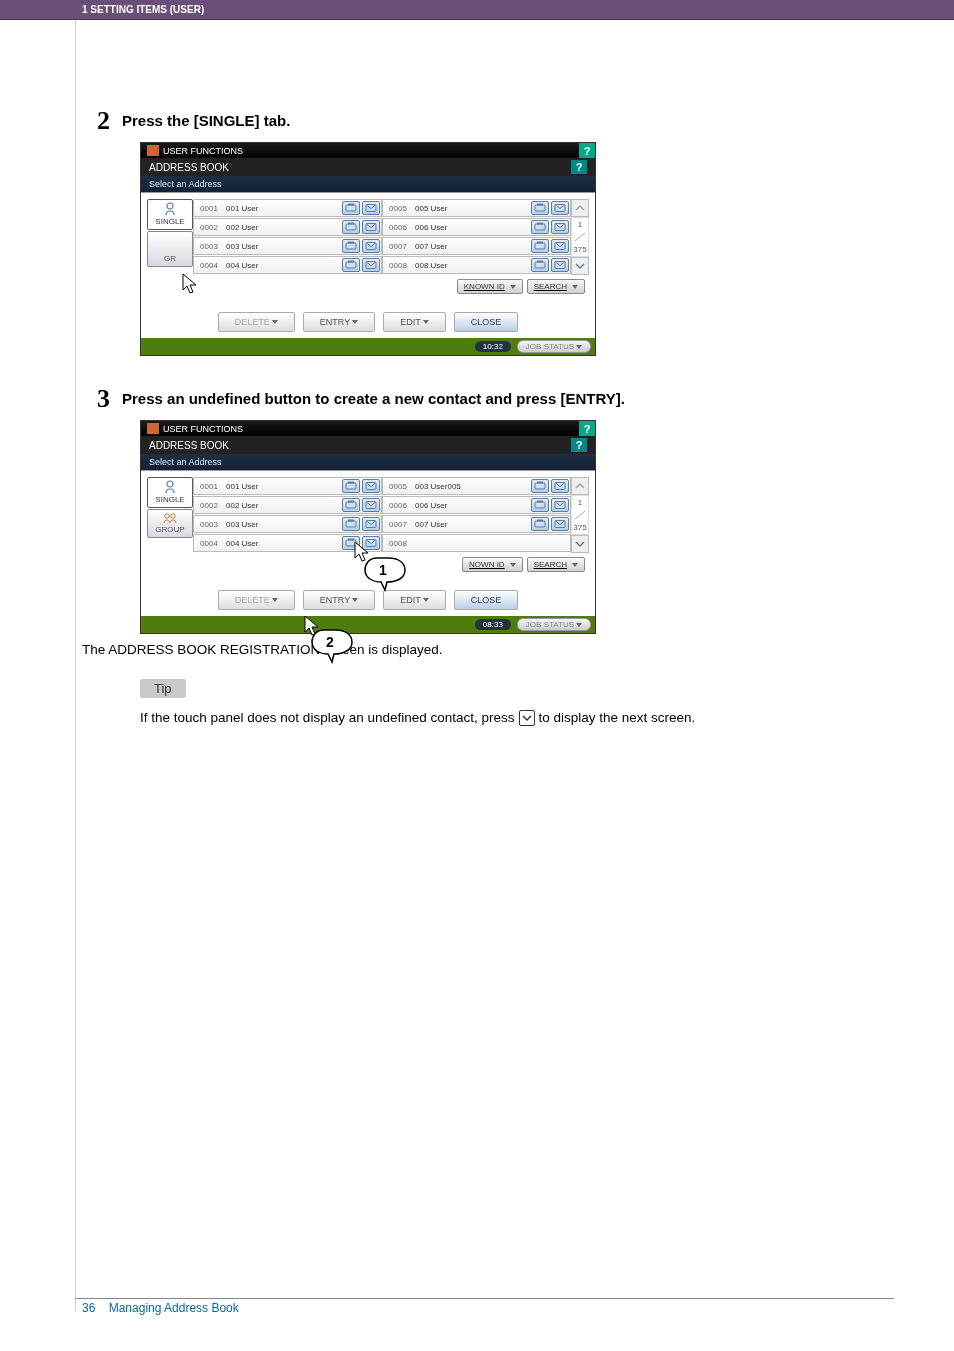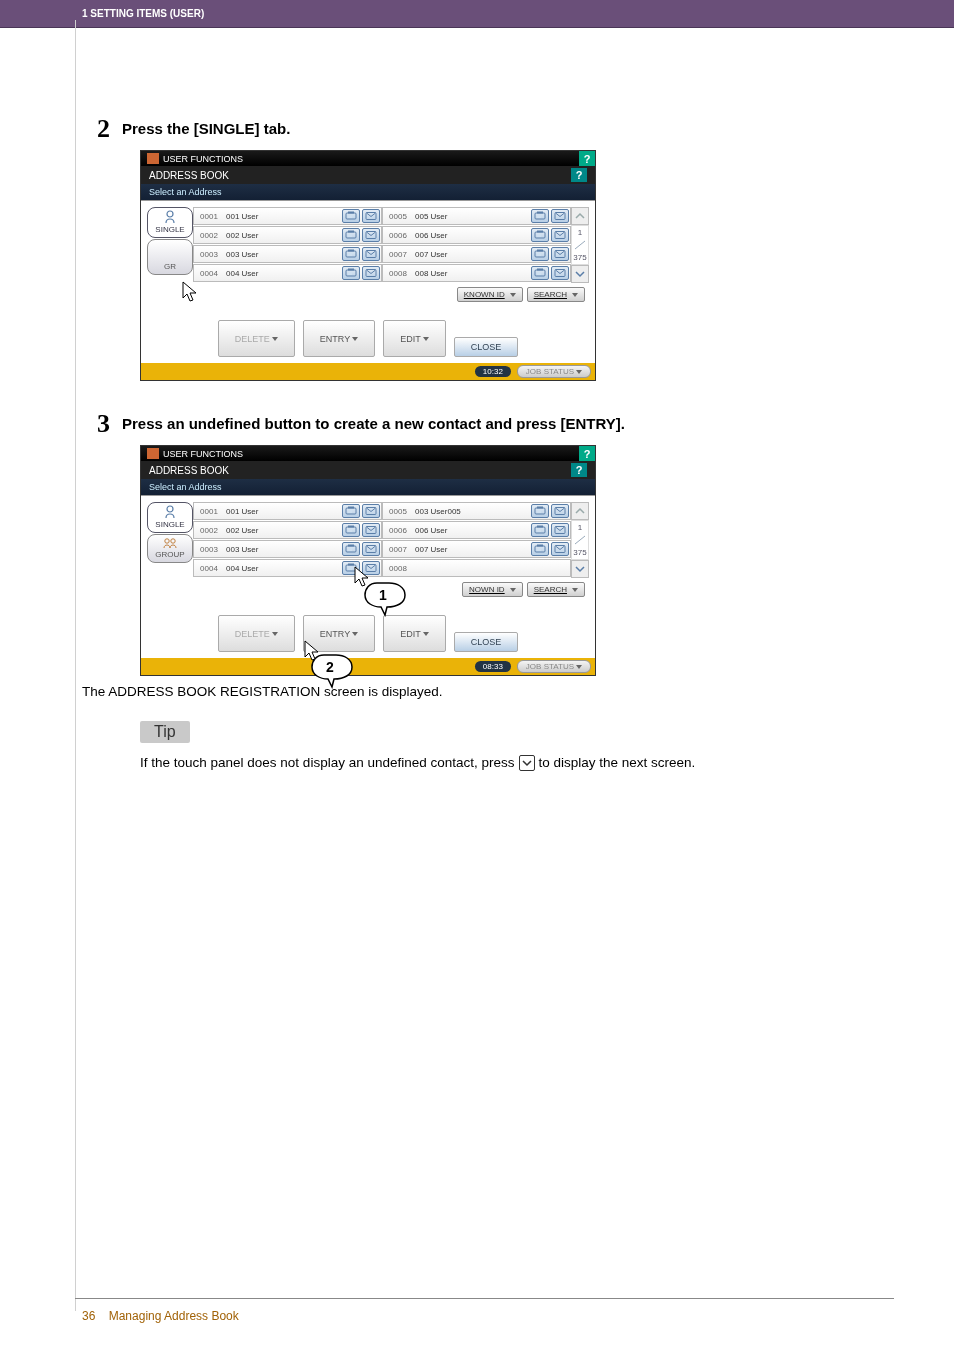--- a/index.html
+++ b/index.html
@@ -1,65 +1,65 @@
 <!DOCTYPE html>
 <html><head>
 <meta charset="utf-8">
 <style>
   * { box-sizing: border-box; margin: 0; padding: 0; }
   body { font-family: Arial, Helvetica, sans-serif; background: #fff; width: 954px; }
   .page { position: relative; width: 954px; height: 1351px; }
-  .top-stripe { height: 28px; background: #6a4f79; border-bottom: 1px solid #4a3557; display: flex; align-items: center; padding-left: 82px; font-size: 10px; font-weight: bold; color: #fff; }
+  .top-stripe { height: 20px; background: #6a4f79; border-bottom: 1px solid #4a3557; display: flex; align-items: center; padding-left: 82px; font-size: 10px; font-weight: bold; color: #fff; }
   .content { padding-left: 82px; padding-right: 60px; }
   .left-rule { position: absolute; left: 75px; top: 20px; bottom: 40px; width: 1px; background: #d0d0d0; }
   .step-block { display: flex; align-items: flex-start; gap: 12px; }
   .step-num { font-family: Georgia, "Times New Roman", serif; font-size: 26px; font-weight: bold; width: 28px; text-align: right; flex-shrink: 0; }
   .step-text { font-size: 15px; font-weight: bold; padding-top: 6px; }
   .screenshot-outer { margin-left: 58px; margin-top: 6px; }
   .shot-frame { width: 456px; border: 1px solid #333; background: #222; position: relative; }
   .shot-title-row { display: flex; align-items: center; height: 15px; background: linear-gradient(#1a1a1a,#000); color: #fff; font-size: 9px; padding-left: 6px; }
   .tool-icon { width: 12px; height: 11px; background: #c63; margin-right: 4px; }
   .shot-title-row .help { margin-left: auto; width: 16px; height: 15px; background: #0a8; display:flex; align-items:center; justify-content:center; font-weight:bold; color:#fff; font-size:11px;}
   .shot-sub-row { font-size: 10px; color: #fff; padding: 2px 8px; background: #222; display:flex; align-items:center;}
   .shot-sub-row .help2 { margin-left:auto; width:16px; height:14px; background:#088; color:#fff; display:flex; align-items:center; justify-content:center; font-weight:bold; font-size:11px;}
   .prompt-bar { background: linear-gradient(#1e2e44,#132034); color:#cef; font-size:9px; padding:3px 8px;}
   .body-area { background: #fff; padding: 6px 6px 6px 6px; border-top:1px solid #999;}
   .addr-layout { display:flex; }
   .side-tabs { width:46px; display:flex; flex-direction:column; gap:1px;}
-  .side-tab { border:1px solid #888; background:linear-gradient(#fff,#d8d8e0); font-size:8px; text-align:center; padding:2px 0 3px; border-radius:8px; display:flex; flex-direction:column; align-items:center; gap:1px; color:#555;}
+  .side-tab { border:1px solid #888; background:linear-gradient(#fff,#d8d8e0); font-size:8px; text-align:center; padding:2px 0 3px; border-radius:2px; display:flex; flex-direction:column; align-items:center; gap:1px; color:#555;}
   .side-tab.active { background:#fff; border-color:#556; color:#334;}
   .person-ic { width:12px;height:14px; }
   .group-ic { width:16px;height:12px; }
   .list-wrap { flex:1; display:flex; }
   .col { flex:1; }
   .entry-row { display:flex; align-items:center; height:18px; border:1px solid #bbb; margin-bottom:1px; font-size:8px; background:linear-gradient(#fff,#f0f0f0);}
   .entry-num { width:30px; text-align:center; color:#666; font-size:8px;}
   .entry-name { flex:1; color:#333; padding-left:2px;}
   .ic-chip { width:18px; height:14px; margin:0 1px; border:1px solid #5a7ea8; border-radius:2px; background:linear-gradient(#e3ecf5,#b8cfe6); display:flex; align-items:center; justify-content:center;}
   .ic-chip svg { display:block; }
   .scroll-col { width:18px; display:flex; flex-direction:column;}
   .scroll-btn { flex:0 0 18px; border:1px solid #bbb; background:#eee; display:flex; align-items:center; justify-content:center; font-size:9px; color:#889;}
   .scroll-mid { flex:1; border:1px solid #ddd; background:#fff; display:flex; flex-direction:column; align-items:center; justify-content:space-between; font-size:8px; color:#556; padding:2px 0;}
   .search-row { display:flex; justify-content:flex-end; gap:4px; padding:4px 4px 2px;text-decoration:underline;}
   .mini-btn { border:1px solid #888; background:linear-gradient(#fafafa,#d0d0d0); font-size:8px; padding:2px 6px; border-radius:2px; color:#333; display:flex; align-items:center; gap:3px;}
   .mini-btn.k { }
   .foot-btns { display:flex; justify-content:center; gap:8px; padding:10px 0 6px; background:#fff;}
   .big-btn { font-size:9px; padding:4px 16px; border:1px solid #aaa; border-radius:2px; background:linear-gradient(#fff,#ddd); color:#555; display:flex; align-items:center; }
   .big-btn.disabled { color:#aaa; }
-  .big-btn.primary { background:linear-gradient(#fff,#b8cfe6); color:#345;margin-top:17px;}
-  .status-bar { background:#eab308; display:flex; justify-content:flex-end; align-items:center; padding:2px 4px; gap:6px;}
+  .big-btn.primary { background:linear-gradient(#fff,#b8cfe6); color:#345;}
+  .status-bar { background:#4d7c0f; display:flex; justify-content:flex-end; align-items:center; padding:2px 4px; gap:6px;}
   .status-time { color:#fff; font-size:8px; background:#234; padding:1px 8px; border-radius:6px;}
   .status-job { font-size:8px; color:#888; background:linear-gradient(#f4f4f4,#ccc); padding:1px 8px; border:1px solid #999; border-radius:6px;}
   .cursor { position:absolute; width:22px; height:25px; }
   .callout-bubble { position:absolute; }
   .caption-line { font-size: 13.5px; margin-top: 8px; margin-left: 58px; }
-  .tip-tag { display:inline-block; background:#c9c9c9; color:#333; font-size:16px; padding:2px 14px; border-radius:2px; margin-left:58px; margin-top:22px;}
+  .tip-tag { display:inline-block; background:#c9c9c9; color:#333; font-size:13px; padding:2px 14px; border-radius:2px; margin-left:58px; margin-top:22px;}
   .tip-text { font-size:13.5px; margin-top:12px; margin-left:58px; display:flex; flex-wrap:wrap; gap:4px;}
   .down-box { display:inline-flex; width:16px; height:16px; border:1px solid #333; border-radius:2px; align-items:center; justify-content:center;}
-  .footer { position:absolute; bottom:28px; left:82px; font-size:12px; color:#a16207;}
+  .footer { position:absolute; bottom:36px; left:82px; font-size:12px; color:#0369a1;}
   .hr-bottom { position:absolute; bottom:52px; left:75px; right:60px; height:1px; background:#888;}
   .tri { display:inline-block; width:0;height:0; border-left:3px solid transparent; border-right:3px solid transparent; border-top:4px solid #666; margin-left:2px;}
 </style>
 </head>
 <body>
 
 <div class="page">
   <div class="top-stripe">
     <span>1 SETTING ITEMS (USER)</span>
   </div>

